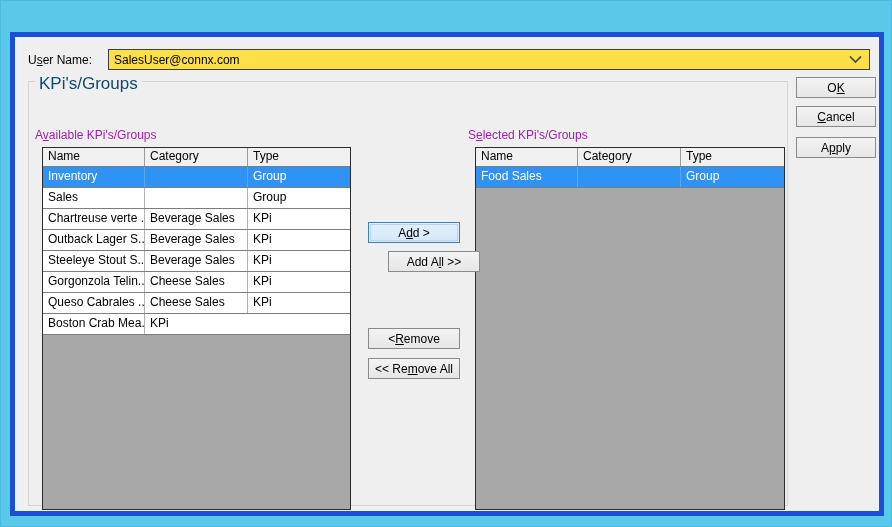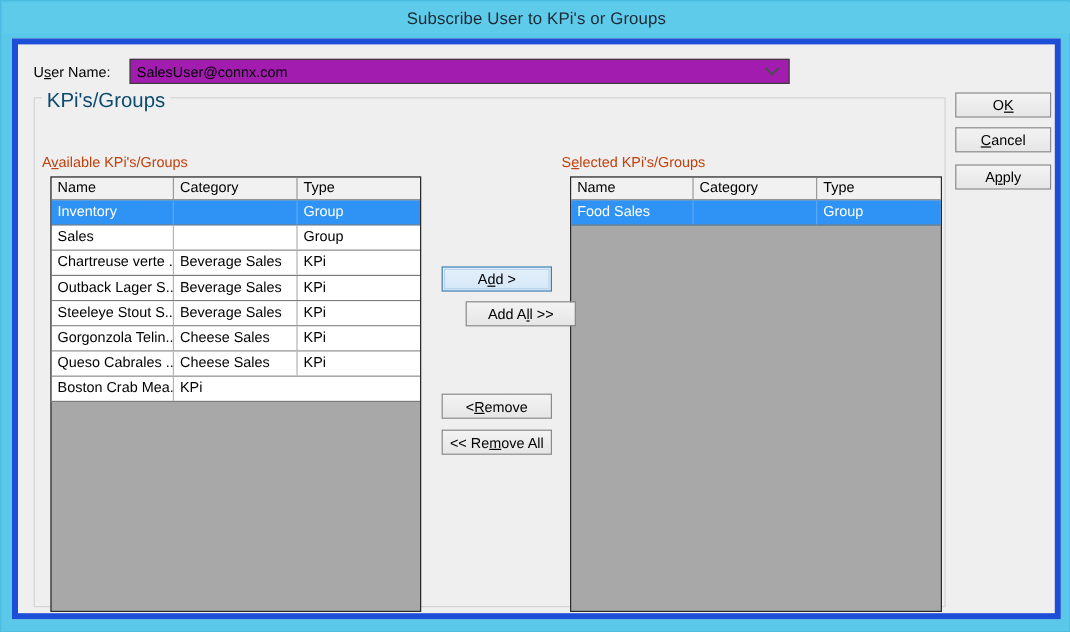--- a/index.html
+++ b/index.html
@@ -63,23 +63,23 @@
   }
   .lbl-username {
     position: absolute;
     left: 0; top: 4px;
     font-size: 12px;
     color: #000;
   }
   .combo {
     position: absolute;
     left: 80px; top: 0;
-    width: 550px;
+    width: 762px;
     height: 21px;
-    background: #a21caf;
+    background: #fde047;
     border: 1px solid #3c3c3c;
     box-sizing: border-box;
   }
   .combo-text {
     position: absolute;
     left: 5px; top: 3px;
     font-size: 12px;
     color: #000;
   }
   .combo-arrow {
@@ -107,21 +107,21 @@
     background: #efeff0;
     padding: 0 4px;
     font-size: 17px;
     color: #0c4a6e;
   }
 
   
   .caption {
     position: absolute;
     font-size: 12px;
-    color: #c2410c;
+    color: #a21caf;
   }
   .caption-left  { left: 20px;  top: 91px; }
   .caption-right { left: 453px; top: 91px; text-align: right; }
 
   
   .listbox {
     position: absolute;
     background: #a8a8a8;
     border: 1px solid #2b2b2b;
     box-sizing: border-box;
@@ -204,23 +204,20 @@
   .btn-cancel { left: 795px; top: 105px; width: 80px; height: 21px; }
   .btn-apply  { left: 795px; top: 136px; width: 80px; height: 21px; }
 
   .mn { text-decoration: underline; }
 </style>
 </head>
 <body>
 
 <div class="window">
 
-  <div class="titlebar">
-    <span class="titlebar-text">Subscribe User to KPi's or Groups</span>
-  </div>
 
   <div class="client">
 
     <div class="usernamerow">
       <span class="lbl-username"><span>U</span><span class="mn">s</span><span>er Name:</span></span>
 
       <div class="combo">
         <span class="combo-text">SalesUser@connx.com</span>
         <span class="combo-arrow">
           <svg width="13" height="9" viewBox="0 0 13 9" aria-hidden="true">

